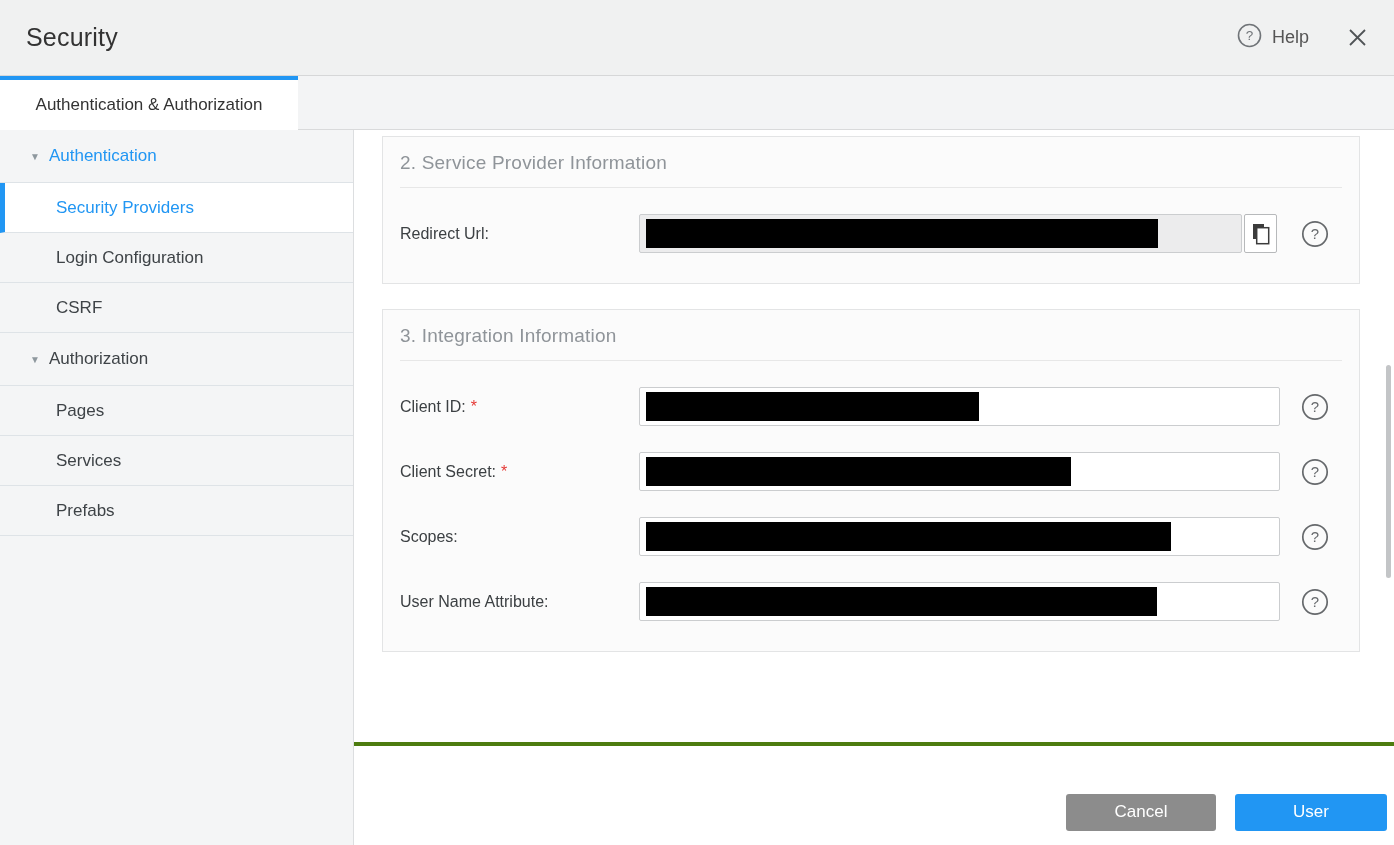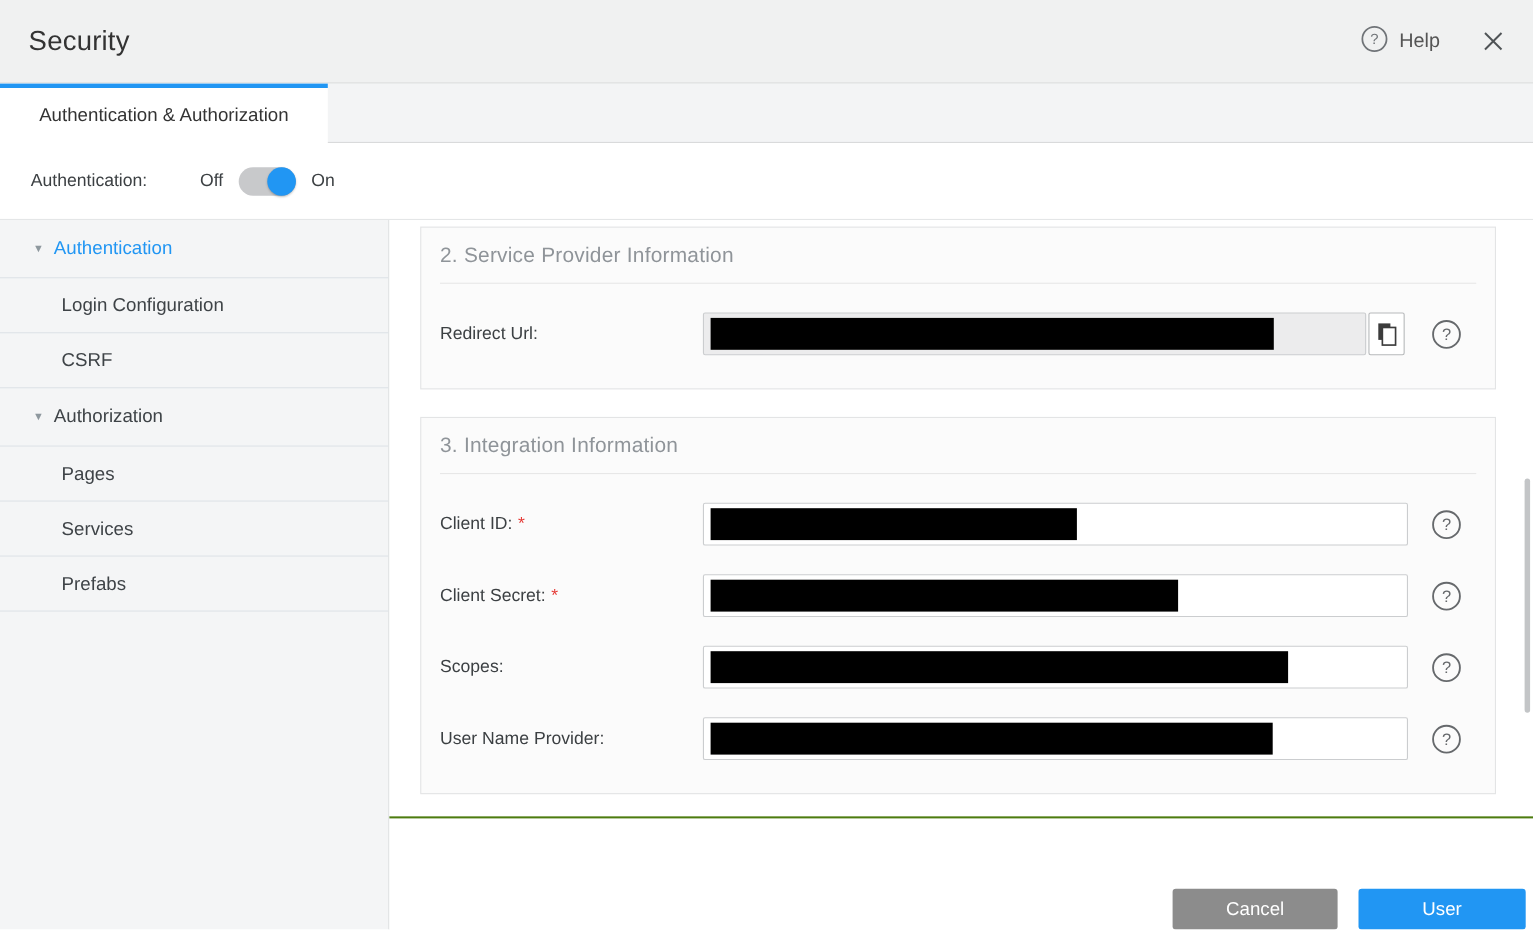--- a/index.html
+++ b/index.html
@@ -68,22 +68,22 @@
   .input { height:39px; background:#fff; border:1px solid #cbcdcf; border-radius:2px;
     display:flex; align-items:center; flex:1; }
   .input.readonly { background:#ececed; }
   .redaction { display:block; height:29px; background:#000; margin-left:6px; }
   .copy-btn { width:33px; height:39px; margin-left:2px; flex:0 0 auto; background:#fff;
     border:1px solid #b7b9bb; border-radius:2px; display:flex; align-items:center;
     justify-content:center; cursor:pointer; }
   .help-circle { margin-left:21px; flex:0 0 auto; display:flex; cursor:pointer; }
 
   
-  .footer { height:103px; flex:0 0 auto; background:#fff; border-top:2px solid #4d7c0f;
-    display:flex; justify-content:flex-end; align-items:flex-end;
+  .footer { height:103px; flex:0 0 auto; background:#fff; border-top:4px solid #4d7c0f;
+    display:flex; justify-content:flex-end; align-items:center;
     padding:33px 7px 0 0; gap:19px; }
   .btn { height:37px; border:none; border-radius:3px; font-size:17px; color:#fff;
     font-family:"Liberation Sans", sans-serif; cursor:pointer; }
   .btn-cancel { width:150px; background:#8c8c8c; }
   .btn-save { width:152px; background:#2196f3; }
 </style>
 </head>
 <body>
 
 <div class="app">
@@ -106,36 +106,29 @@
           <line x1="18" y1="3" x2="3" y2="18" stroke="#4f5356" stroke-width="1.8"></line>
         </svg>
       </div>
     </div>
   </div>
 
   <div class="tabbar">
     <div class="tab tab-active">Authentication &amp; Authorization</div>
   </div>
 
-  <div class="toggle-row">
-    <span class="toggle-label">Authentication:</span>
-    <span class="toggle-off">Off</span>
-    <span class="switch">
-      <span class="knob"></span>
-    </span>
-    <span class="toggle-on">On</span>
-  </div>
 
   <div class="body">
 
     <div class="sidebar">
       <div class="nav-row nav-group accent">
         <span class="arrow">▼</span>
         <span class="nav-text">Authentication</span>
       </div>
+      <div class="nav-row nav-item selected">Security Providers</div>
       <div class="nav-row nav-item">Login Configuration</div>
       <div class="nav-row nav-item">CSRF</div>
       <div class="nav-row nav-group">
         <span class="arrow">▼</span>
         <span class="nav-text">Authorization</span>
       </div>
       <div class="nav-row nav-item">Pages</div>
       <div class="nav-row nav-item">Services</div>
       <div class="nav-row nav-item">Prefabs</div>
     </div>
@@ -211,21 +204,21 @@
             </div>
             <span class="help-circle">
               <svg width="28" height="28" viewBox="0 0 28 28">
                   <circle cx="14" cy="14" r="12.2" fill="none" stroke="#66696c" stroke-width="1.7"></circle>
                   <text x="14" y="19.2" text-anchor="middle" font-size="15" fill="#66696c" font-family="Liberation Sans, sans-serif">?</text>
                 </svg>
             </span>
           </div>
 
           <div class="field-row">
-            <div class="field-label">User Name Provider:</div>
+            <div class="field-label">User Name Attribute:</div>
             <div class="input-wrap">
               <div class="input">
                 <span class="redaction" style="width:511px;"></span>
               </div>
             </div>
             <span class="help-circle">
               <svg width="28" height="28" viewBox="0 0 28 28">
                   <circle cx="14" cy="14" r="12.2" fill="none" stroke="#66696c" stroke-width="1.7"></circle>
                   <text x="14" y="19.2" text-anchor="middle" font-size="15" fill="#66696c" font-family="Liberation Sans, sans-serif">?</text>
                 </svg>

